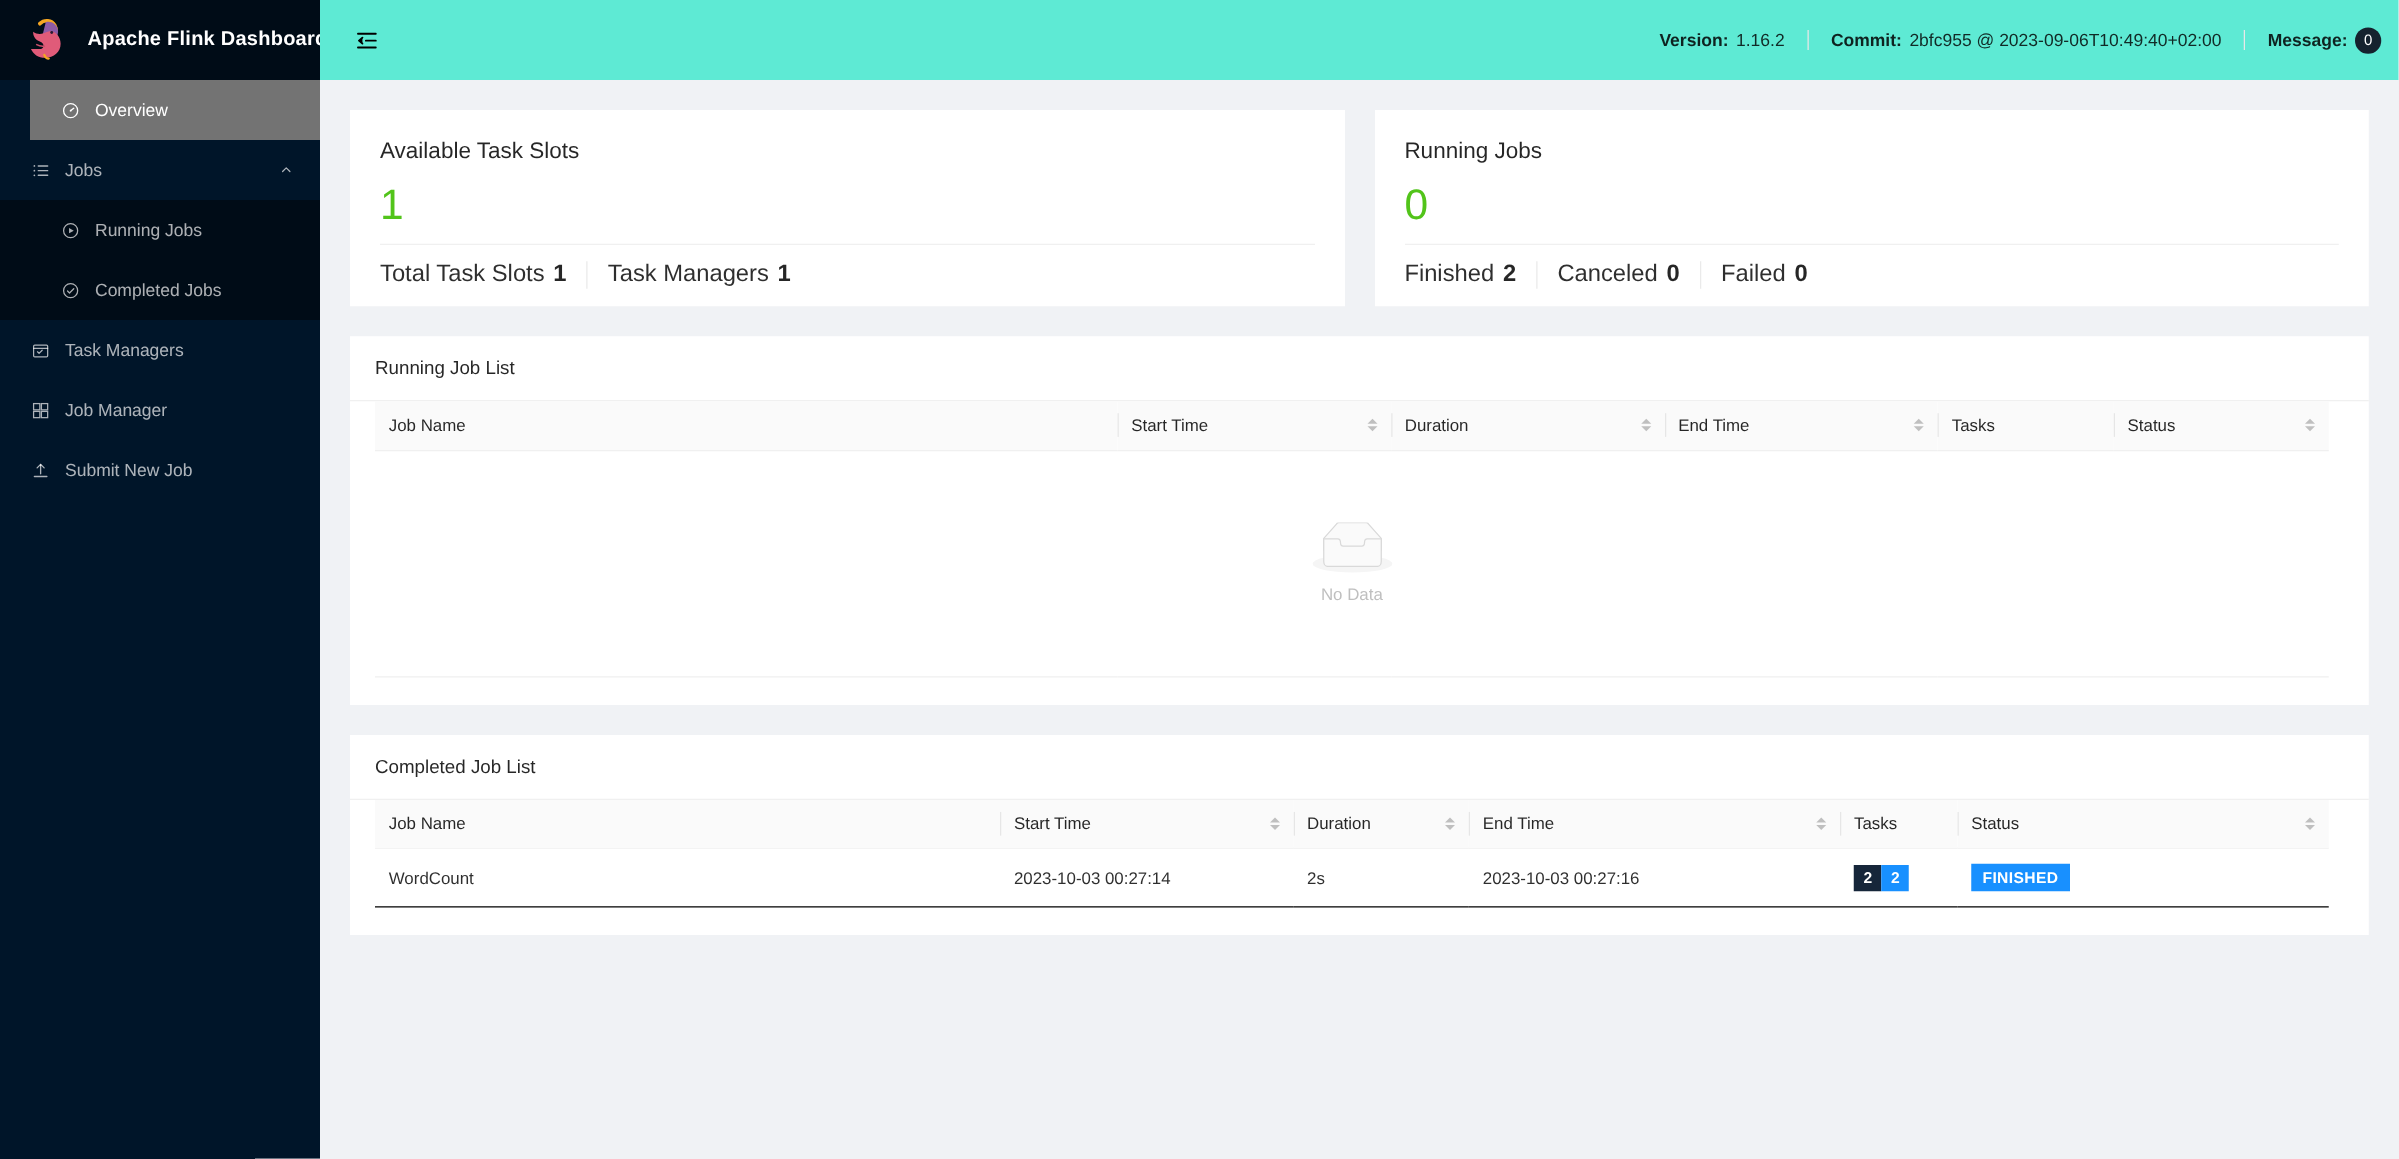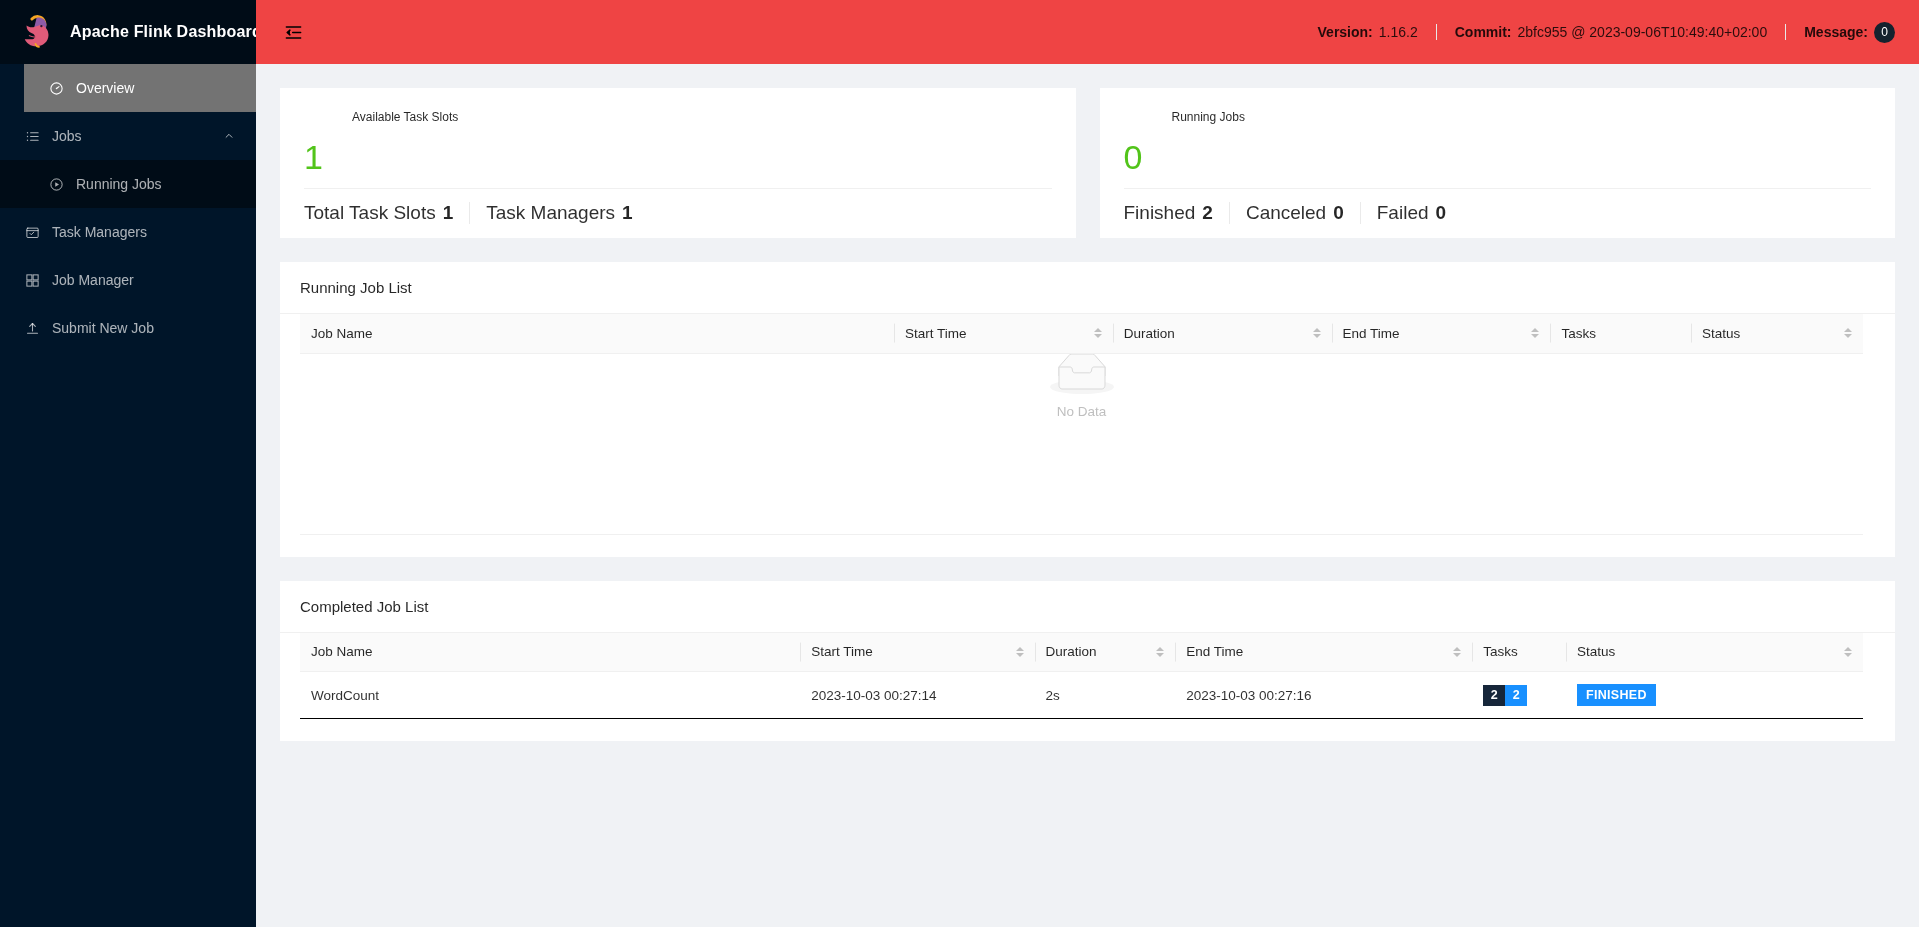--- a/index.html
+++ b/index.html
@@ -84,24 +84,24 @@
     flex: 1 1 auto;
     height: 927px;
     display: flex;
     flex-direction: column;
     background: #f0f2f5;
     overflow: hidden;
   }
   .topbar {
     height: 64px;
     flex: 0 0 64px;
-    background: #ef4444;
-    display: flex;
-    align-items: center;
-    padding: 0 24px 0 24px;
+    background: #5eead4;
+    display: flex;
+    align-items: center;
+    padding: 0 14px 0 24px;
   }
   .fold-btn {
     width: 26px; height: 26px;
     display: inline-flex; align-items: center; justify-content: center;
     cursor: pointer;
   }
   .fold-btn svg { width: 19px; height: 19px; display: block; }
   .topbar-right {
     margin-left: auto;
     display: flex;
@@ -130,21 +130,21 @@
     flex: 1 1 auto;
     padding: 24px 24px 0 24px;
     overflow: hidden;
   }
   .row { display: flex; gap: 24px; }
   .card {
     background: #ffffff;
     width: 100%;
   }
   .stat-card { flex: 1 1 0; padding: 22px 24px 14px 24px; }
-  .stat-title { font-size: 12px; color: rgba(0,0,0,0.85); margin-left: 48px; }
+  .stat-title { font-size: 18px; color: rgba(0,0,0,0.85); }
   .stat-value {
     font-size: 34px;
     line-height: 46px;
     color: #52c41a;
     margin-top: 10px;
     font-weight: 400;
   }
   .stat-divider { height: 1px; background: #f0f0f0; margin: 8px 0 0 0; }
   .stat-foot {
     display: flex; align-items: center;
@@ -211,21 +211,21 @@
     overflow: hidden;
     text-overflow: ellipsis;
   }
   td.cell-center-badges { overflow: visible; }
 
   .empty-wrap {
     height: 180px;
     display: flex;
     flex-direction: column;
     align-items: center;
-    justify-content: flex-start;
+    justify-content: center;
     gap: 6px;
   }
   .empty-text { color: #bfbfbf; font-size: 13.5px; }
 
   .tasks-badges { display: inline-flex; align-items: center; }
   .tbadge {
     min-width: 22px;
     height: 21px;
     display: inline-flex;
     align-items: center;
@@ -304,20 +304,29 @@
 
       <div class="submenu">
         <div class="menu-item">
           <span class="ico">
             <svg viewBox="0 0 24 24" fill="none" stroke="currentColor" stroke-width="1.6">
               <circle cx="12" cy="12" r="9"></circle>
               <path d="M10 8.5l6 3.5-6 3.5z" fill="currentColor" stroke="none"></path>
             </svg>
           </span>
           <span class="menu-label">Running Jobs</span>
+        </div>
+        <div class="menu-item">
+          <span class="ico">
+            <svg viewBox="0 0 24 24" fill="none" stroke="currentColor" stroke-width="1.6" stroke-linecap="round" stroke-linejoin="round">
+              <circle cx="12" cy="12" r="9"></circle>
+              <path d="M8 12.4l2.6 2.6L16 9.6"></path>
+            </svg>
+          </span>
+          <span class="menu-label">Completed Jobs</span>
         </div>
       </div>
 
       <div class="menu-item">
         <span class="ico">
           <svg viewBox="0 0 24 24" fill="none" stroke="currentColor" stroke-width="1.6" stroke-linecap="round" stroke-linejoin="round">
             <rect x="3" y="5" width="18" height="15" rx="1.5"></rect>
             <path d="M3 9h18"></path>
             <path d="M8 13.5l2 2 4-4"></path>
           </svg>

